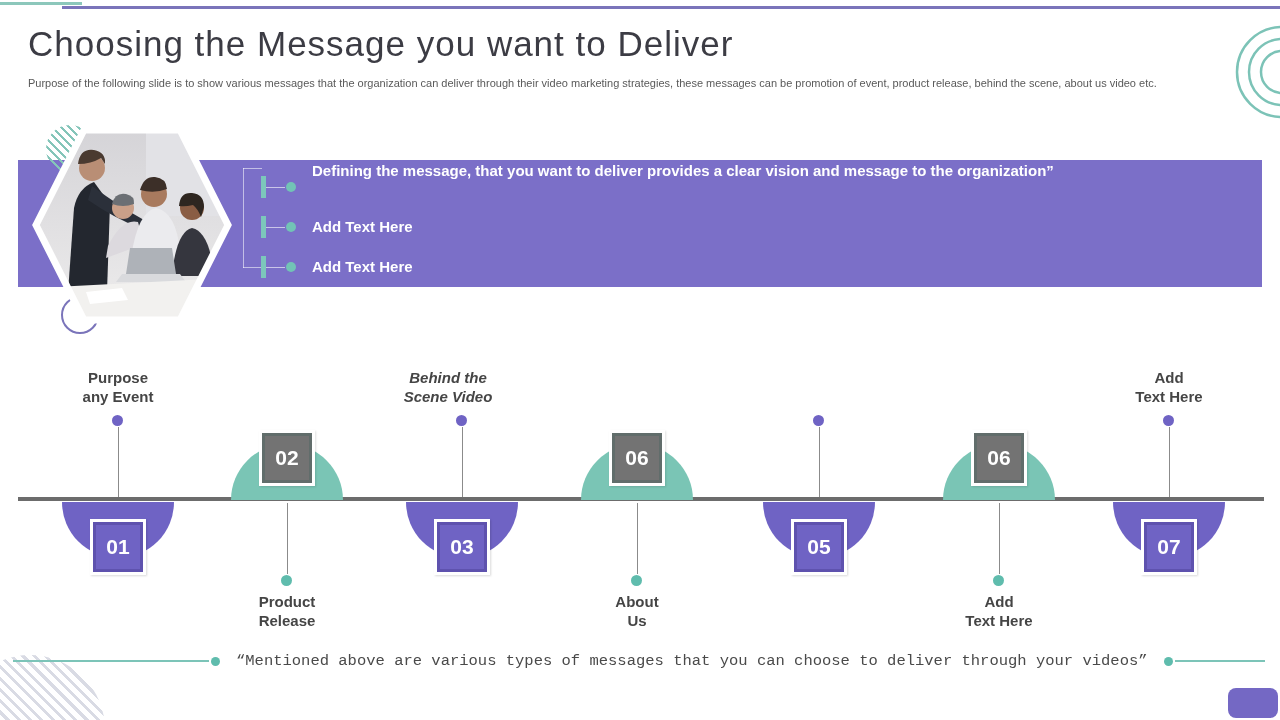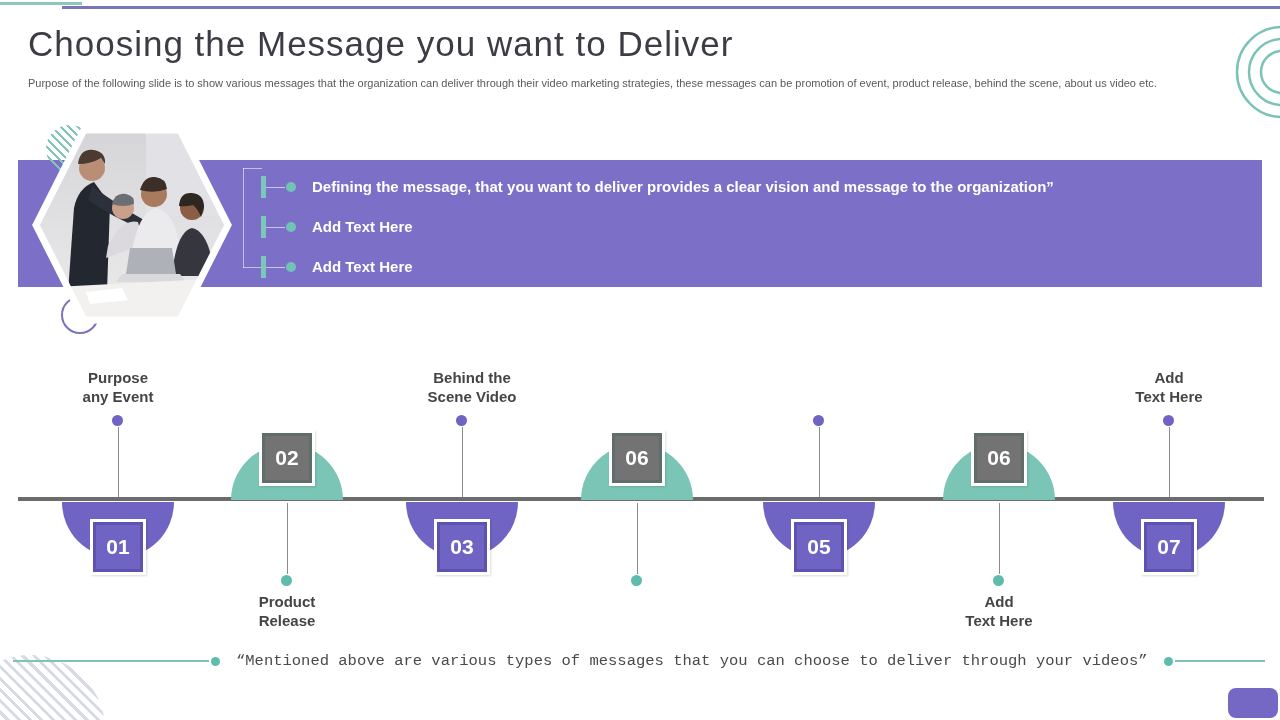--- a/index.html
+++ b/index.html
@@ -108,21 +108,21 @@
   </svg>
 
   <div class="bk" style="left:243px;top:168px;width:1px;height:100px;"></div>
   <div class="bk" style="left:243px;top:168px;width:19px;height:1px;"></div>
   <div class="bk" style="left:243px;top:267px;width:19px;height:1px;"></div>
 
   <div>
       <div class="bullet-tick" style="left: 261px; top: 176px;"></div>
       <div class="bullet-hline" style="left: 266px; top: 187px;"></div>
       <div class="bullet-dot" style="left: 286px; top: 182px;"></div>
-      <div class="bullet-text" style="left: 312px; top: 177px;">Defining the message, that you want to deliver provides a clear vision and message to the organization”</div>
+      <div class="bullet-text" style="left: 312px; top: 161px;">Defining the message, that you want to deliver provides a clear vision and message to the organization”</div>
       <div class="bullet-tick" style="left: 261px; top: 216px;"></div>
       <div class="bullet-hline" style="left: 266px; top: 227px;"></div>
       <div class="bullet-dot" style="left: 286px; top: 222px;"></div>
       <div class="bullet-text" style="left: 312px; top: 217px;">Add Text Here</div>
       <div class="bullet-tick" style="left: 261px; top: 256px;"></div>
       <div class="bullet-hline" style="left: 266px; top: 267px;"></div>
       <div class="bullet-dot" style="left: 286px; top: 262px;"></div>
       <div class="bullet-text" style="left: 312px; top: 257px;">Add Text Here</div>
     </div>
 
@@ -137,28 +137,32 @@
       <div class="tl-semi below" style="left: 62px; top: 502px;"></div>
       <div class="tl-square below" style="left: 90px; top: 519px;">01</div>
       <div class="tl-label" style="left: 207px; top: 592px;">
         <div>Product</div>
         <div>Release</div>
       </div>
       <div class="tl-dot teal" style="left: 281px; top: 575px;"></div>
       <div class="tl-stem" style="left: 287px; top: 503px;"></div>
       <div class="tl-semi above" style="left: 231px; top: 444px;"></div>
       <div class="tl-square above" style="left: 259px; top: 430px;">02</div>
-      <div class="tl-label" style="left: 392px; top: 368px;">
+      <div class="tl-label" style="left: 368px; top: 368px; font-style: italic;">
         <div>Behind the</div>
         <div>Scene Video</div>
       </div>
       <div class="tl-dot purple" style="left: 456px; top: 415px;"></div>
       <div class="tl-stem" style="left: 462px; top: 427px;"></div>
       <div class="tl-semi below" style="left: 406px; top: 502px;"></div>
       <div class="tl-square below" style="left: 434px; top: 519px;">03</div>
+      <div class="tl-label" style="left: 557px; top: 592px;">
+        <div>About</div>
+        <div>Us</div>
+      </div>
       <div class="tl-dot teal" style="left: 631px; top: 575px;"></div>
       <div class="tl-stem" style="left: 637px; top: 503px;"></div>
       <div class="tl-semi above" style="left: 581px; top: 444px;"></div>
       <div class="tl-square above" style="left: 609px; top: 430px;">06</div>
       <div class="tl-dot purple" style="left: 813px; top: 415px;"></div>
       <div class="tl-stem" style="left: 819px; top: 427px;"></div>
       <div class="tl-semi below" style="left: 763px; top: 502px;"></div>
       <div class="tl-square below" style="left: 791px; top: 519px;">05</div>
       <div class="tl-label" style="left: 919px; top: 592px;">
         <div>Add</div>

